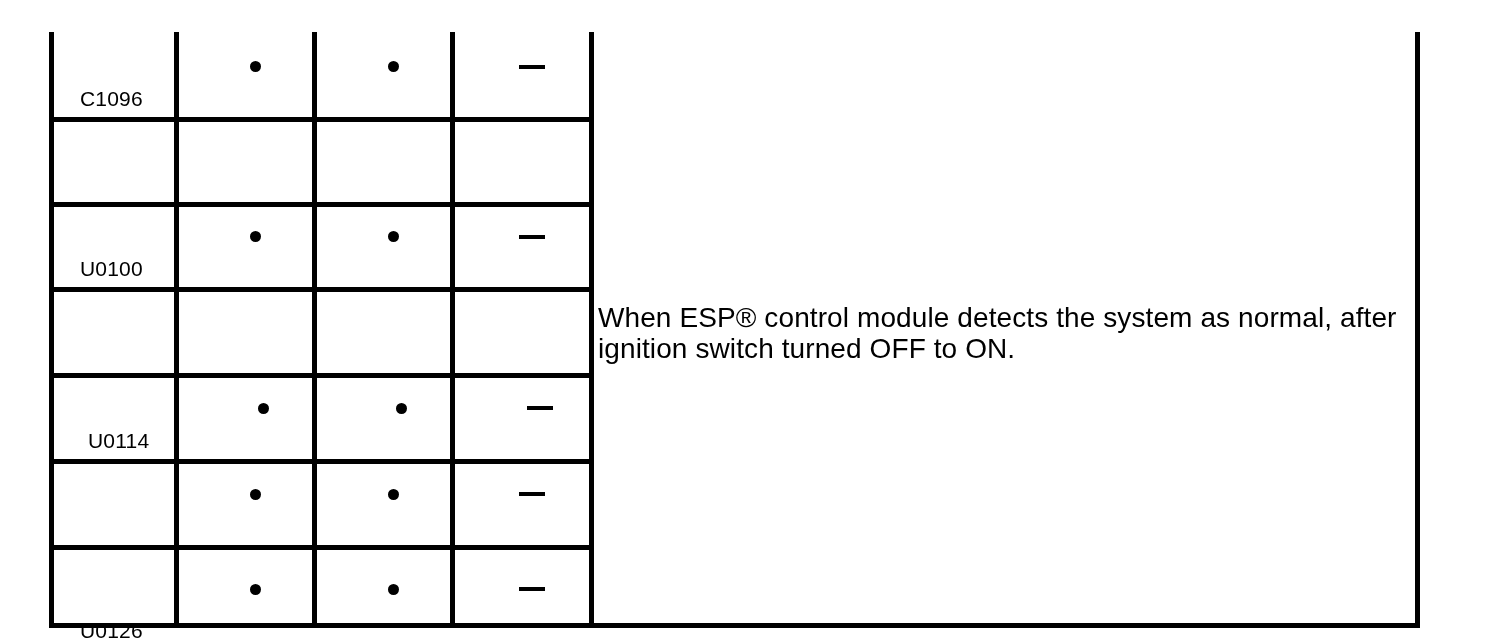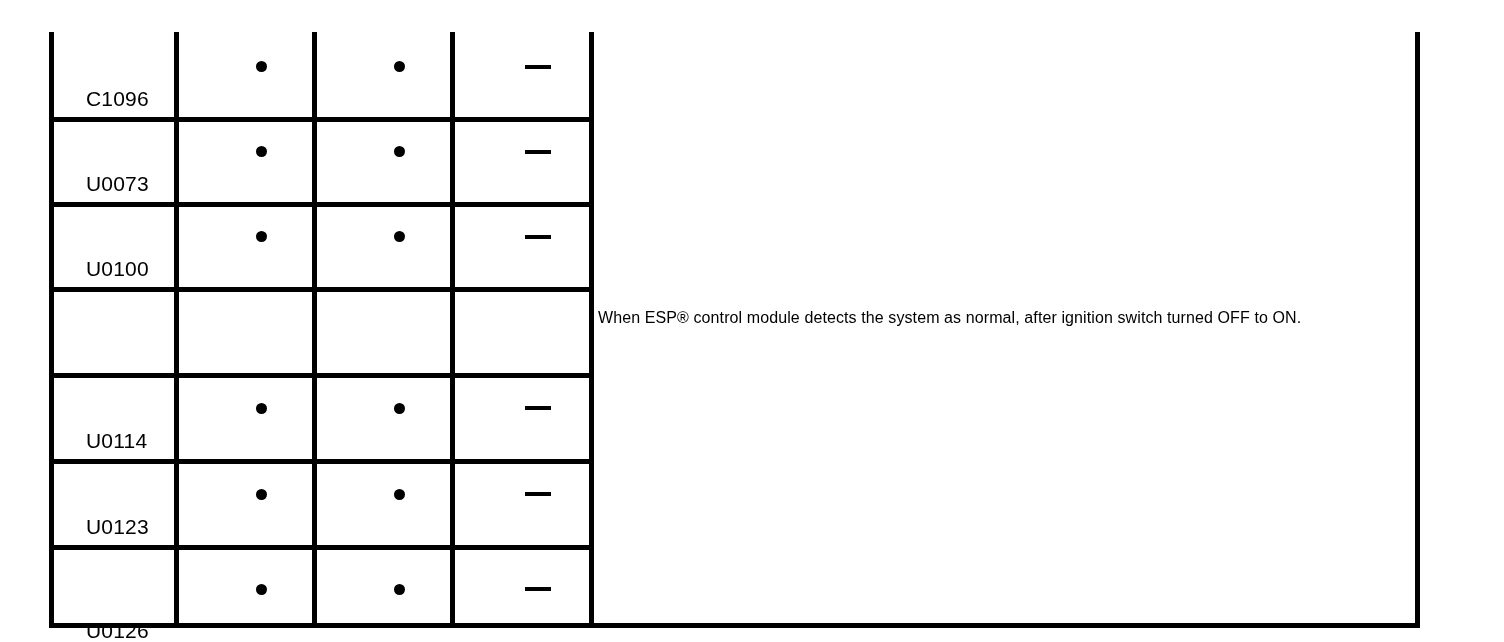--- a/index.html
+++ b/index.html
@@ -39,21 +39,21 @@
   .v-right  { left: 1366px; top: 0px; width: 5px; height: 596px; }
 
   .h-bottom { left: 0px; top: 591px; width: 1371px; height: 5px; }
 
   
   .h-row { left: 0px; width: 545px; height: 5px; }
 
   
   .row {
     position: absolute;
-    left: 16px;
+    left: 10px;
     width: 545px;
   }
   .cell {
     position: absolute;
     top: 0;
     height: 100%;
     box-sizing: border-box;
   }
   .cell-code {
     left: 0px;
@@ -104,21 +104,21 @@
     left: 545px;          
     top: 0px;
     width: 821px;
     height: 596px;
   }
   #condition-text {
     position: absolute;
     left: 4px;
     top: 270px;
     width: 812px;
-    font-size: 16px;
+    font-size: 28px;
     line-height: 31px;
     letter-spacing: 0.1px;
     color: #000000;
   }
 </style>
 </head>
 <body>
 
 <div id="dtc-table">
 
@@ -149,38 +149,20 @@
           <span class="dot"></span>
         </span>
       </div>
     <div class="cell cell-mark cell-m3">
         <span class="mark-inner">
           <span class="dash"></span>
         </span>
       </div>
   </div>
 
-  <div class="row" style="top:85px;height:85px;">
-    <div class="cell cell-code">U0073</div>
-    <div class="cell cell-mark cell-m1">
-        <span class="mark-inner">
-          <span class="dot"></span>
-        </span>
-      </div>
-    <div class="cell cell-mark cell-m2">
-        <span class="mark-inner">
-          <span class="dot"></span>
-        </span>
-      </div>
-    <div class="cell cell-mark cell-m3">
-        <span class="mark-inner">
-          <span class="dash"></span>
-        </span>
-      </div>
-  </div>
 
   <div class="row" style="top:170px;height:85px;">
     <div class="cell cell-code">U0100</div>
     <div class="cell cell-mark cell-m1">
         <span class="mark-inner">
           <span class="dot"></span>
         </span>
       </div>
     <div class="cell cell-mark cell-m2">
         <span class="mark-inner">
@@ -188,41 +170,40 @@
         </span>
       </div>
     <div class="cell cell-mark cell-m3">
         <span class="mark-inner">
           <span class="dash"></span>
         </span>
       </div>
   </div>
 
 
-  <div class="row" style="top:341px;height:86px;">
+  <div class="row" style="top:341px;height:86px;margin-left:8px;">
     <div class="cell cell-code">U0114</div>
     <div class="cell cell-mark cell-m1">
         <span class="mark-inner">
           <span class="dot"></span>
         </span>
       </div>
     <div class="cell cell-mark cell-m2">
         <span class="mark-inner">
           <span class="dot"></span>
         </span>
       </div>
     <div class="cell cell-mark cell-m3">
         <span class="mark-inner">
           <span class="dash"></span>
         </span>
       </div>
   </div>
 
   <div class="row" style="top:427px;height:86px;">
-    <div class="cell cell-code">U0123</div>
     <div class="cell cell-mark cell-m1">
         <span class="mark-inner">
           <span class="dot"></span>
         </span>
       </div>
     <div class="cell cell-mark cell-m2">
         <span class="mark-inner">
           <span class="dot"></span>
         </span>
       </div>

